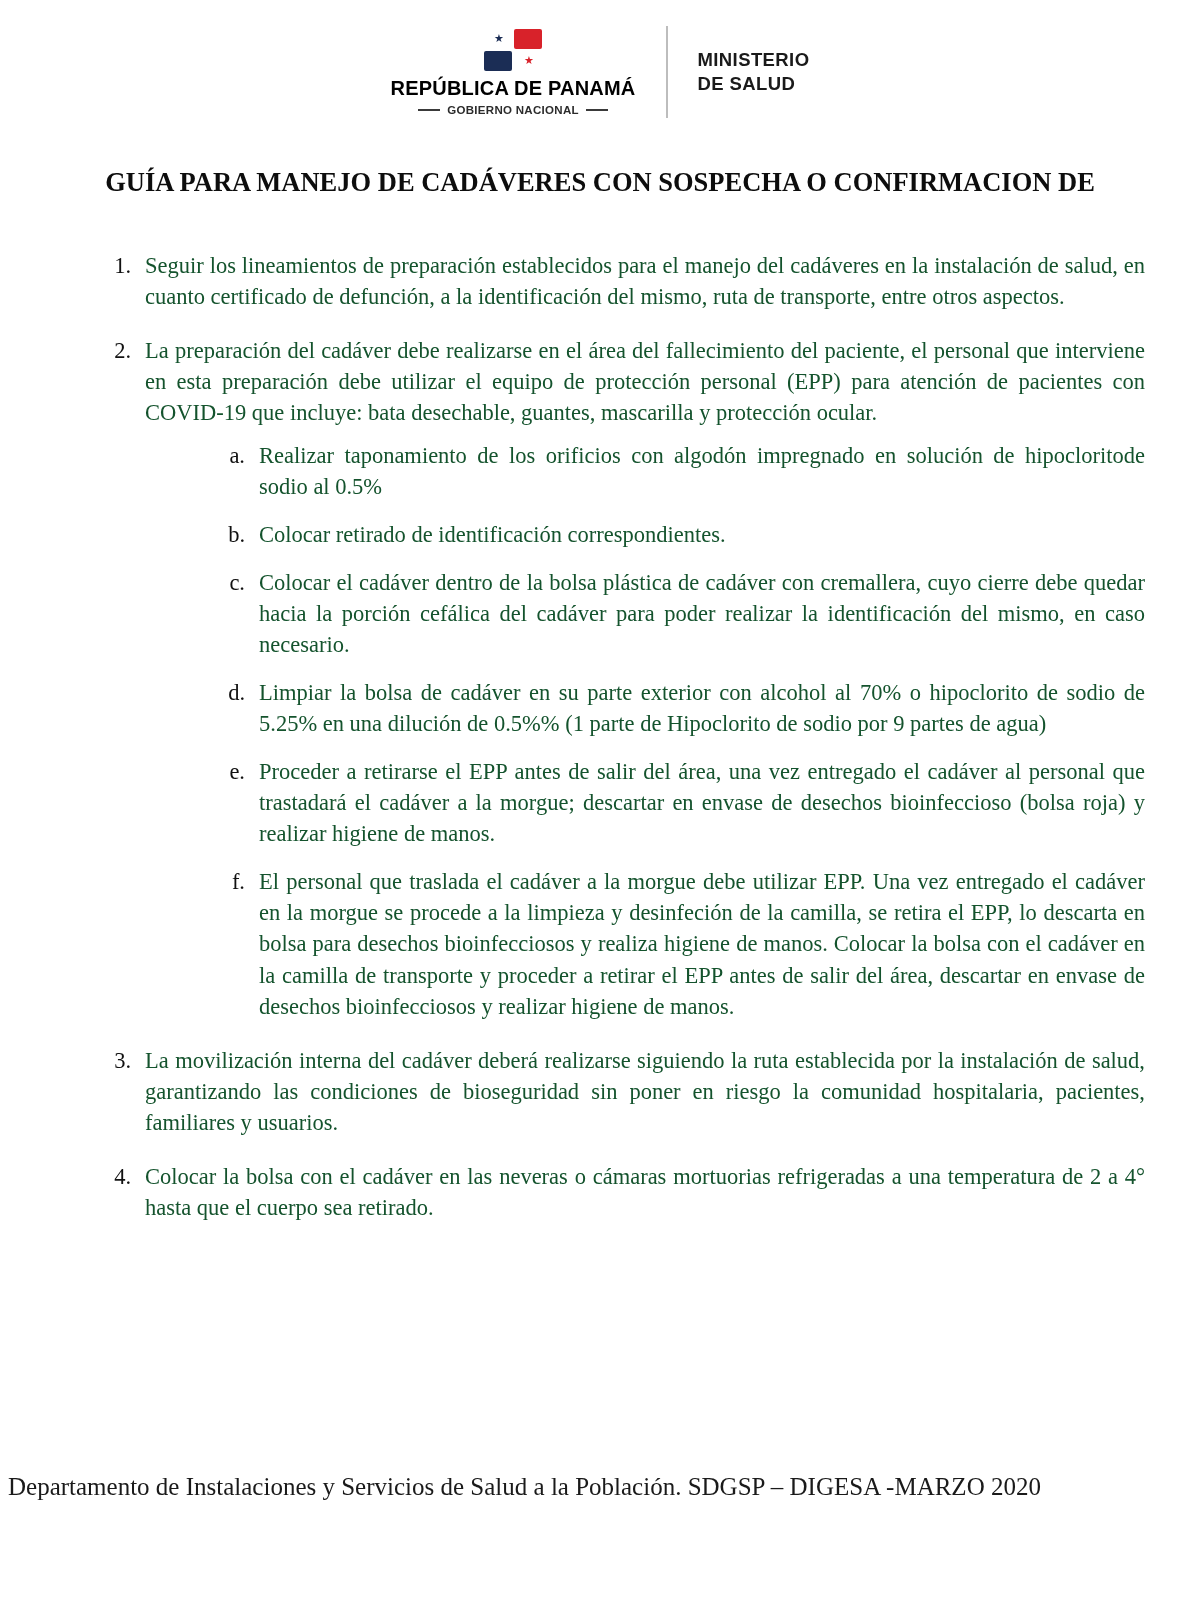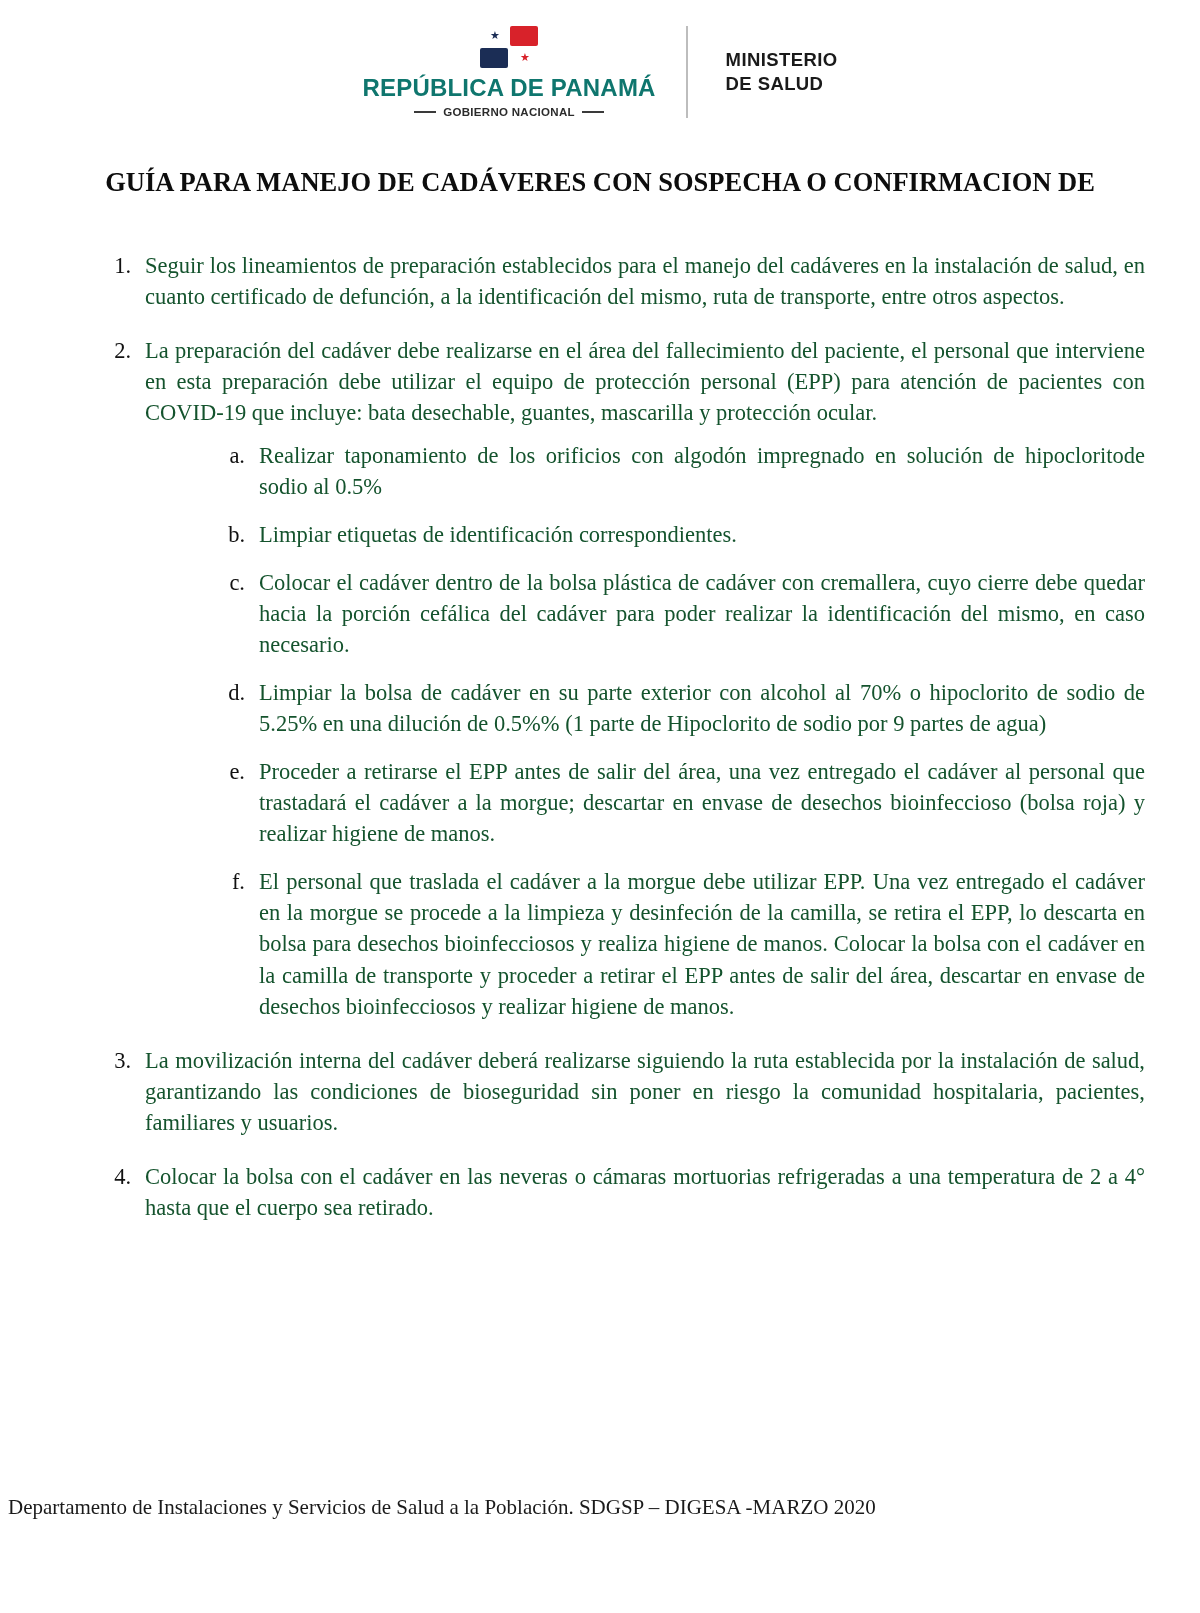--- a/index.html
+++ b/index.html
@@ -60,23 +60,23 @@
     font-size: 11px;
     line-height: 11px;
     font-family: "DejaVu Sans", sans-serif;
   }
   .flag .star-blue { left: 10px; top: 4px;  color: #1b2d55; }
   .flag .star-red  { left: 40px; top: 26px; color: #d8222a; }
 
   .gov-name {
     font-family: "Liberation Sans", sans-serif;
     font-weight: bold;
-    font-size: 24px;
+    font-size: 20px;
     letter-spacing: 0.2px;
-    color: #0f766e;
+    color: #000000;
     white-space: nowrap;
   }
   .gov-sub-row {
     display: flex;
     align-items: center;
     justify-content: space-between;
     gap: 7px;
     margin-top: 4px;
   }
   .gov-sub-rule {
@@ -94,21 +94,21 @@
   }
 
   .lockup-divider {
     width: 2px;
     height: 92px;
     background: #bdbdbd;
     margin: 0 0 0 0;
   }
 
   .ministry-block {
-    padding-left: 38px;
+    padding-left: 30px;
     display: flex;
     flex-direction: column;
     justify-content: center;
     height: 92px;
   }
   .ministry-line {
     font-family: "Liberation Sans", sans-serif;
     font-weight: bold;
     font-size: 18.5px;
     letter-spacing: 0.4px;
@@ -184,22 +184,22 @@
     width: 30px;
     text-align: right;
     font-size: 22.5px;
     line-height: 1.38;
   }
 
   
   .footer {
     position: absolute;
     left: 8px;
-    bottom: 92px;
-    font-size: 21px;
+    bottom: 110px;
+    font-size: 25px;
     line-height: 1.3;
     color: #1a1a1a;
     white-space: nowrap;
   }
 </style>
 </head>
 <body>
 
 <div class="page">
 
@@ -248,21 +248,21 @@
       <li>
         <span class="marker">2.</span>
         <div class="para">La preparación del cadáver debe realizarse en el área del fallecimiento del paciente, el personal que interviene en esta preparación debe utilizar el equipo de protección personal (EPP) para atención de pacientes con COVID-19 que incluye: bata desechable, guantes, mascarilla y protección ocular.</div>
         <ol class="lvl2">
           <li>
             <span class="marker">a.</span>
             <div class="para">Realizar taponamiento de los orificios con algodón impregnado en solución de hipocloritode sodio al 0.5%</div>
           </li>
           <li>
             <span class="marker">b.</span>
-            <div class="para">Limpiar etiquetas de identificación correspondientes.</div>
+            <div class="para">Colocar retirado de identificación correspondientes.</div>
           </li>
           <li>
             <span class="marker">c.</span>
             <div class="para">Colocar el cadáver dentro de la bolsa plástica de cadáver con cremallera, cuyo cierre debe quedar hacia la porción cefálica del cadáver para poder realizar la identificación del mismo, en caso necesario.</div>
           </li>
           <li>
             <span class="marker">d.</span>
             <div class="para">Limpiar la bolsa de cadáver en su parte exterior con alcohol al 70% o hipoclorito de sodio de 5.25% en una dilución de 0.5%% (1 parte de  Hipoclorito de sodio por 9 partes de agua)</div>
           </li>
           <li>

